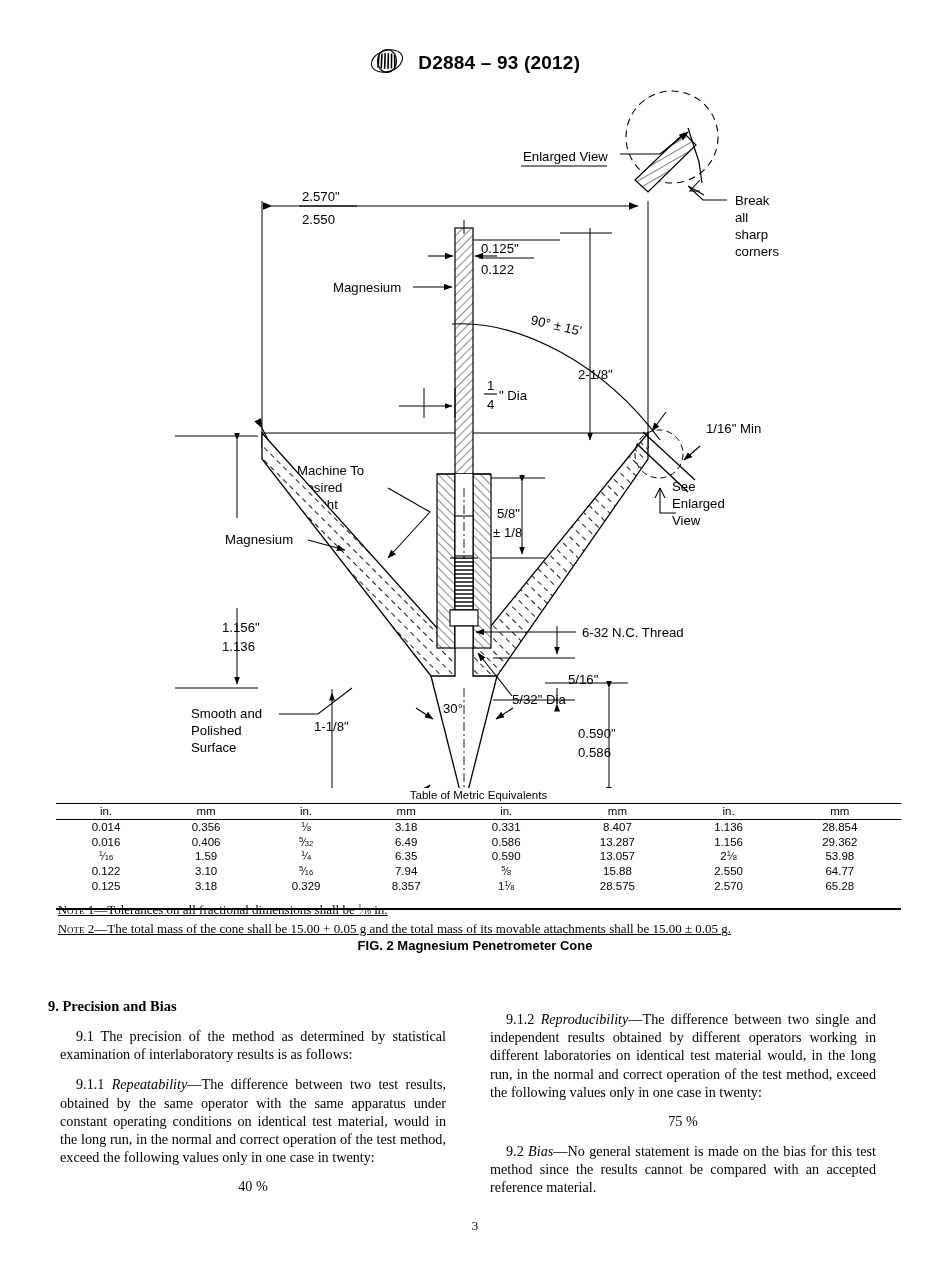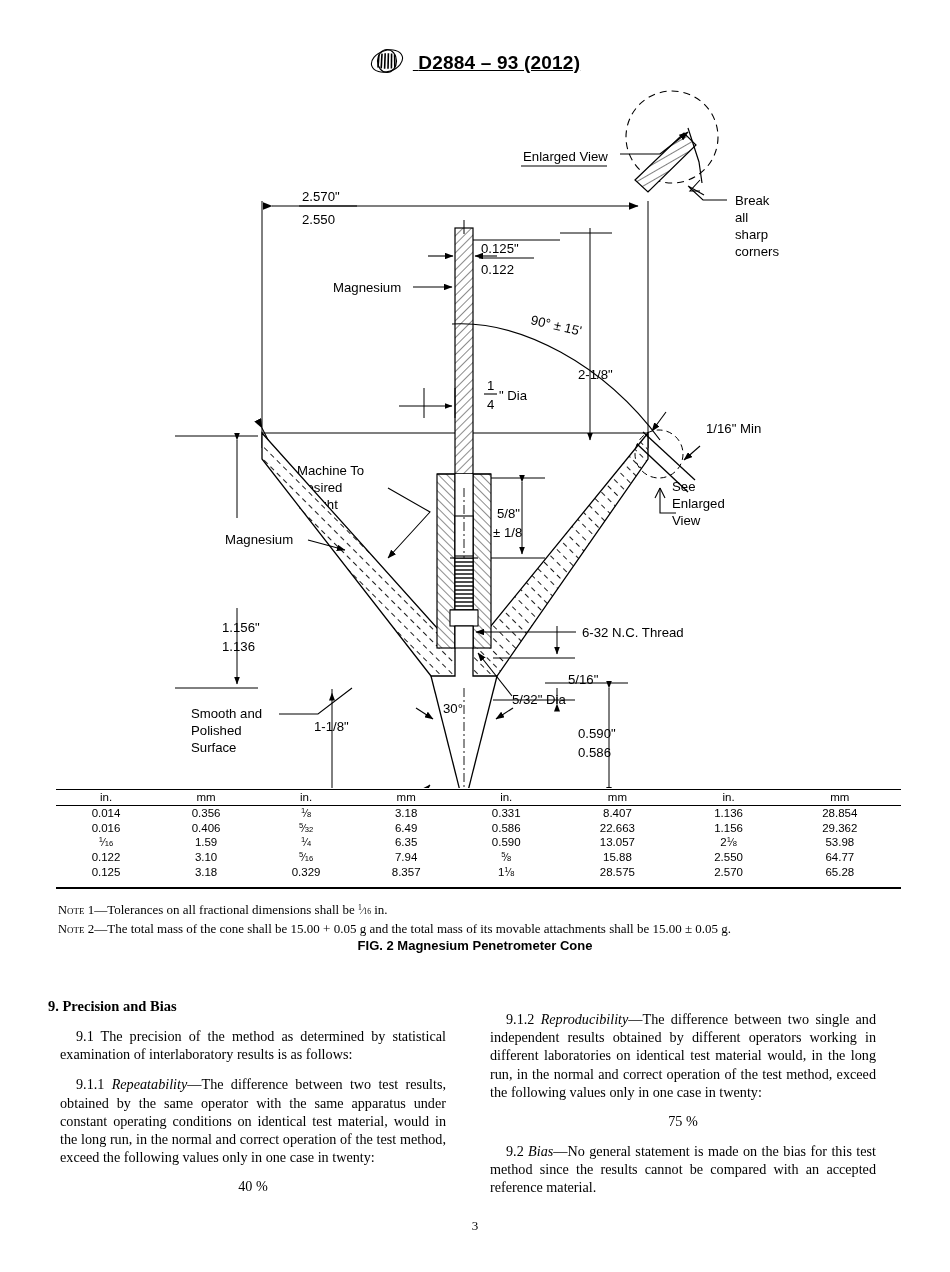--- a/index.html
+++ b/index.html
@@ -20,21 +20,20 @@
   #doc-header {
     position: absolute;
     top: 48px;
     left: 0;
     width: 950px;
     text-align: center;
     font-family: "Liberation Sans", sans-serif;
     font-weight: bold;
     font-size: 19px;
     letter-spacing: .2px;
-    text-decoration: underline;
   }
   #astm-logo {
     display: inline-block;
     vertical-align: -5px;
     margin-right: 9px;
   }
 
   
   #figure-wrap {
     position: absolute;
@@ -69,36 +68,37 @@
     padding: 1px 0 2px 0;
     border-top: 1.1px solid #000;
     border-bottom: 1.1px solid #000;
   }
   table.metric tbody td {
     text-align: center;
     padding: 1.3px 0;
   }
   table.metric tbody tr:last-child td {
     border-bottom: 2.4px solid #000;
-    padding-bottom: 9px;
+    padding-bottom: 16px;
   }
   .frac { font-size: 11.5px; white-space: nowrap; }
   .frac sup, .frac sub { font-size: 7.6px; line-height: 0; }
   .frac sup { vertical-align: 4px; }
   .frac sub { vertical-align: 0px; }
   .fslash { font-size: 10px; }
 
   
   #notes {
     position: absolute;
     top: 900px;
     left: 58px;
     width: 840px;
     font-size: 13px;
     line-height: 1.48;
+    text-decoration: underline;
   }
   .note-line { white-space: nowrap; }
   .note-kw {
     font-variant: small-caps;
     font-size: 12.4px;
   }
   #fig-caption {
     position: absolute;
     top: 938px;
     left: 0;
@@ -443,20 +443,21 @@
     <path d="M542,757 L519,757" marker-end="url(#ahs)"></path>
   </g>
   <text class="dt" x="421" y="754">0.331"</text>
   <line x1="419" y1="759" x2="474" y2="759" stroke="#000" stroke-width="1.1"></line>
   <text class="dt" x="421" y="775">0.329</text>
   <text class="dt" x="548" y="762">Dia</text>
 </svg>
 </div>
 
 <div id="metric-table-wrap">
+  <div id="metric-caption">Table of Metric Equivalents</div>
   <table class="metric">
     <thead>
       <tr>
         <th>in.</th>
         <th>mm</th>
         <th>in.</th>
         <th>mm</th>
         <th>in.</th>
         <th>mm</th>
         <th>in.</th>
@@ -473,21 +474,21 @@
           <td>8.407</td>
           <td>1.136</td>
           <td>28.854</td>
         </tr>
         <tr>
           <td>0.016</td>
           <td>0.406</td>
           <td><span class="frac"><sup>5</sup><span class="fslash">⁄</span><sub>32</sub></span></td>
           <td>6.49</td>
           <td>0.586</td>
-          <td>22.663</td>
+          <td>13.287</td>
           <td>1.156</td>
           <td>29.362</td>
         </tr>
         <tr>
           <td><span class="frac"><sup>1</sup><span class="fslash">⁄</span><sub>16</sub></span></td>
           <td>1.59</td>
           <td><span class="frac"><sup>1</sup><span class="fslash">⁄</span><sub>4</sub></span></td>
           <td>6.35</td>
           <td>0.590</td>
           <td>13.057</td>

